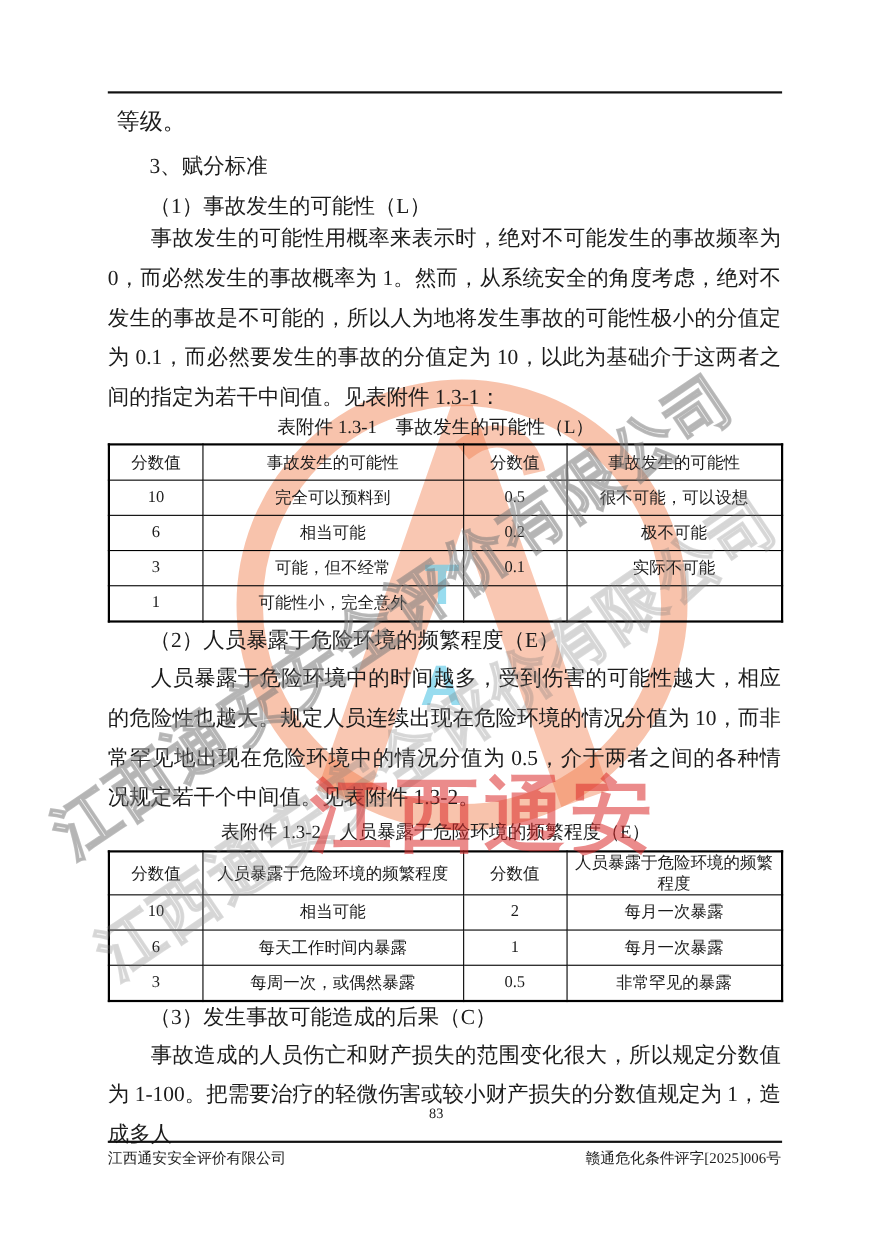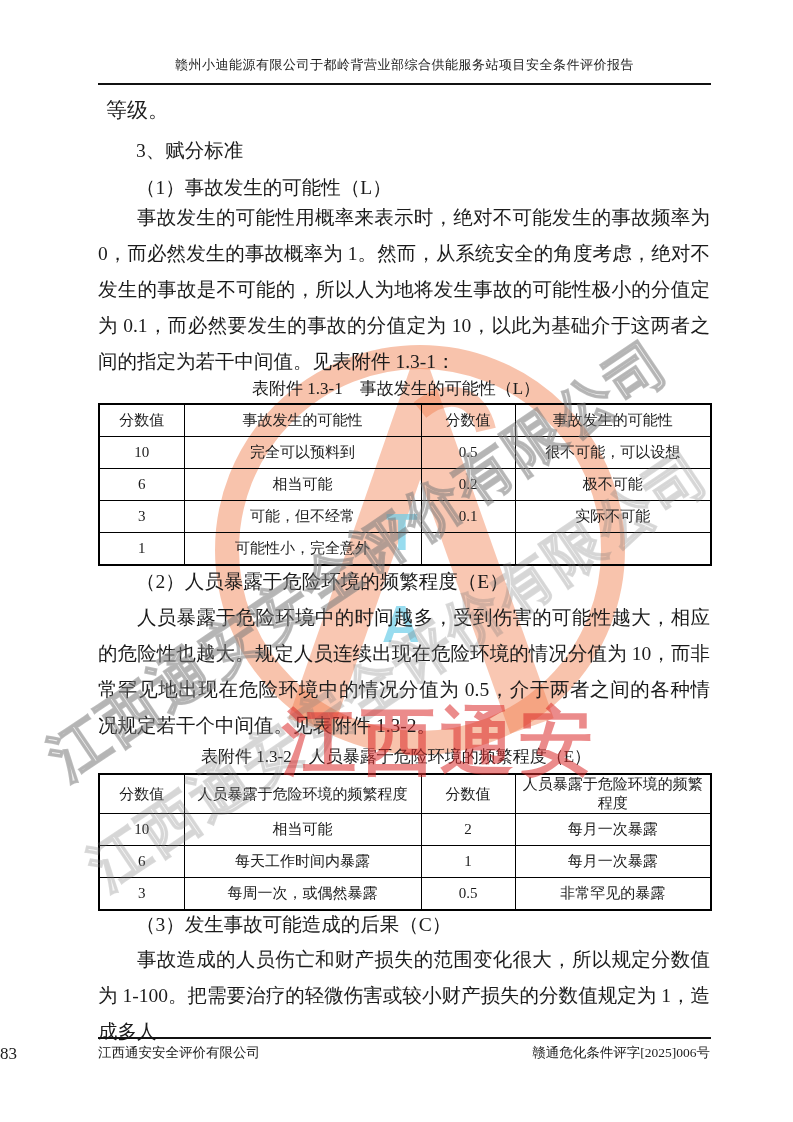--- a/index.html
+++ b/index.html
@@ -83,41 +83,40 @@
   .tbl1{top:403px;}
   .tbl2{top:773px;}
   table.grid td,table.grid th{
     border:1px solid #000;
     height:31px;text-align:center;vertical-align:middle;
     font-weight:normal;padding:0 2px;overflow:hidden;
   }
   table.grid{border:2px solid #000;}
   .footer-rule{position:absolute;top:1037px;left:98px;width:613px;border-top:2px solid #111;}
   .footer-left{position:absolute;top:1044px;left:98px;font-size:13.5px;}
-  .footer-center{position:absolute;top:1044px;left:0;width:793px;font-size:17px;}
+  .footer-center{position:absolute;top:1004px;left:0;width:793px;text-align:center;font-size:13px;}
   .footer-right{position:absolute;top:1044px;right:83px;font-size:13.5px;margin-left:35px;}
 </style>
 </head>
 <body>
 
 <div class="page">
 
   <div class="wm-behind">
     <div class="wm-ring"></div>
     <svg class="wm-emblem" width="340" height="380" viewBox="0 0 340 380">
       <path d="M 60 358 L 170 42 L 282 358" fill="none" stroke="rgba(240,122,72,0.42)" stroke-width="46"></path>
       <path d="M 170 42 C 200 18 228 28 236 62" fill="none" stroke="rgba(240,122,72,0.42)" stroke-width="20"></path>
     </svg>
     <div class="wm-ta wm-ta-t">T</div>
     <div class="wm-ta wm-ta-a">A</div>
   </div>
 
   <div class="content">
 
-    <div class="header-title">赣州小迪能源有限公司于都岭背营业部综合供能服务站项目安全条件评价报告</div>
     <div class="header-rule"></div>
 
     <div class="lead-text">等级。</div>
     <div class="h-item h-sec">3、赋分标准</div>
     <div class="h-item h-sub1">（1）事故发生的可能性（L）</div>
 
     <div class="para para1">事故发生的可能性用概率来表示时，绝对不可能发生的事故频率为 0，而必然发生的事故概率为 1。然而，从系统安全的角度考虑，绝对不发生的事故是不可能的，所以人为地将发生事故的可能性极小的分值定为 0.1，而必然要发生的事故的分值定为 10，以此为基础介于这两者之间的指定为若干中间值。见表附件 1.3-1：</div>
 
     <div class="tbl-title t1-title">表附件 1.3-1　事故发生的可能性（L）</div>
     <table class="grid tbl1">

